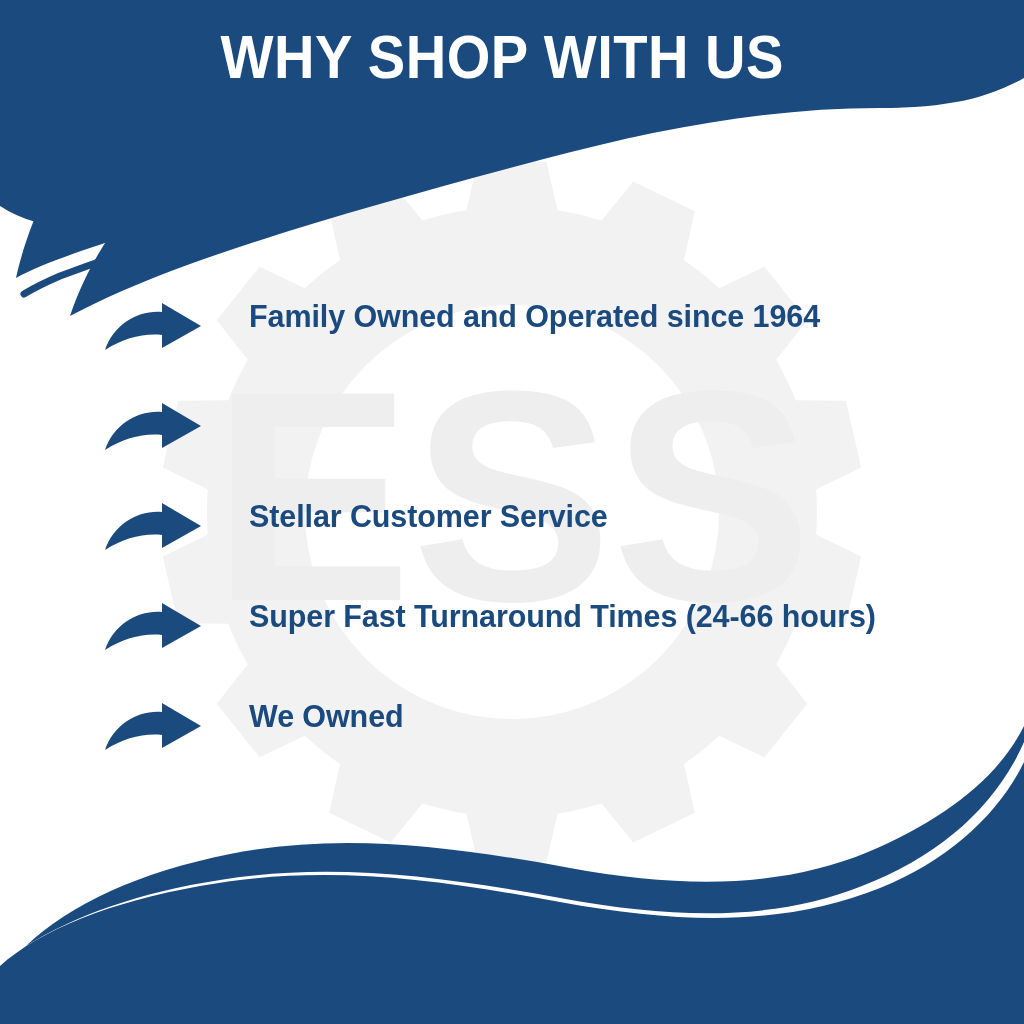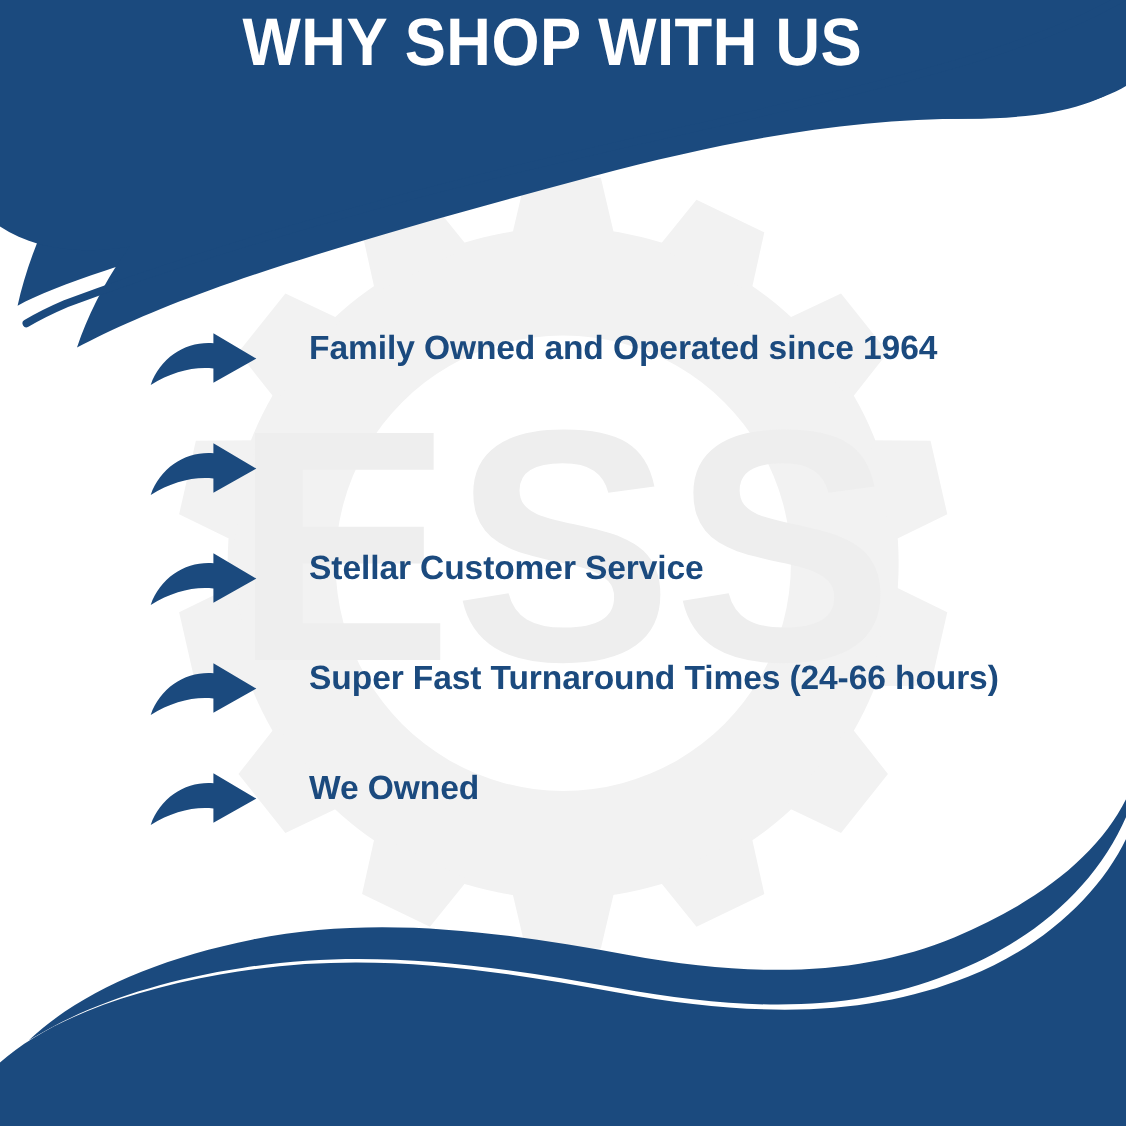--- a/index.html
+++ b/index.html
@@ -28,42 +28,41 @@
   #footer-layer    { z-index:3; }
 
   
   #title-bar {
     position:absolute;
     left:0; top:8px;
     width:1004px;
     height:80px;
     z-index:4;
     display:flex;
-    align-items:flex-start;
+    align-items:flex-end;
     justify-content:center;
   }
   #page-title {
     color:#ffffff;
     font-size:61px;
     line-height:1;
     font-weight:700;
     letter-spacing:0.5px;
     transform:scaleX(0.92);
     transform-origin:center;
     white-space:nowrap;
     font-family:"Liberation Sans", sans-serif;
   }
 
   
   #benefits-list {
     position:absolute;
     left:0; top:296px;
     width:912px;
     z-index:2;
-    padding-left:32px;
   }
   .benefit-row {
     position:relative;
     height:100px;
     display:flex;
     align-items:flex-start;
   }
   .arrow-icon {
     position:absolute;
     left:104px;

